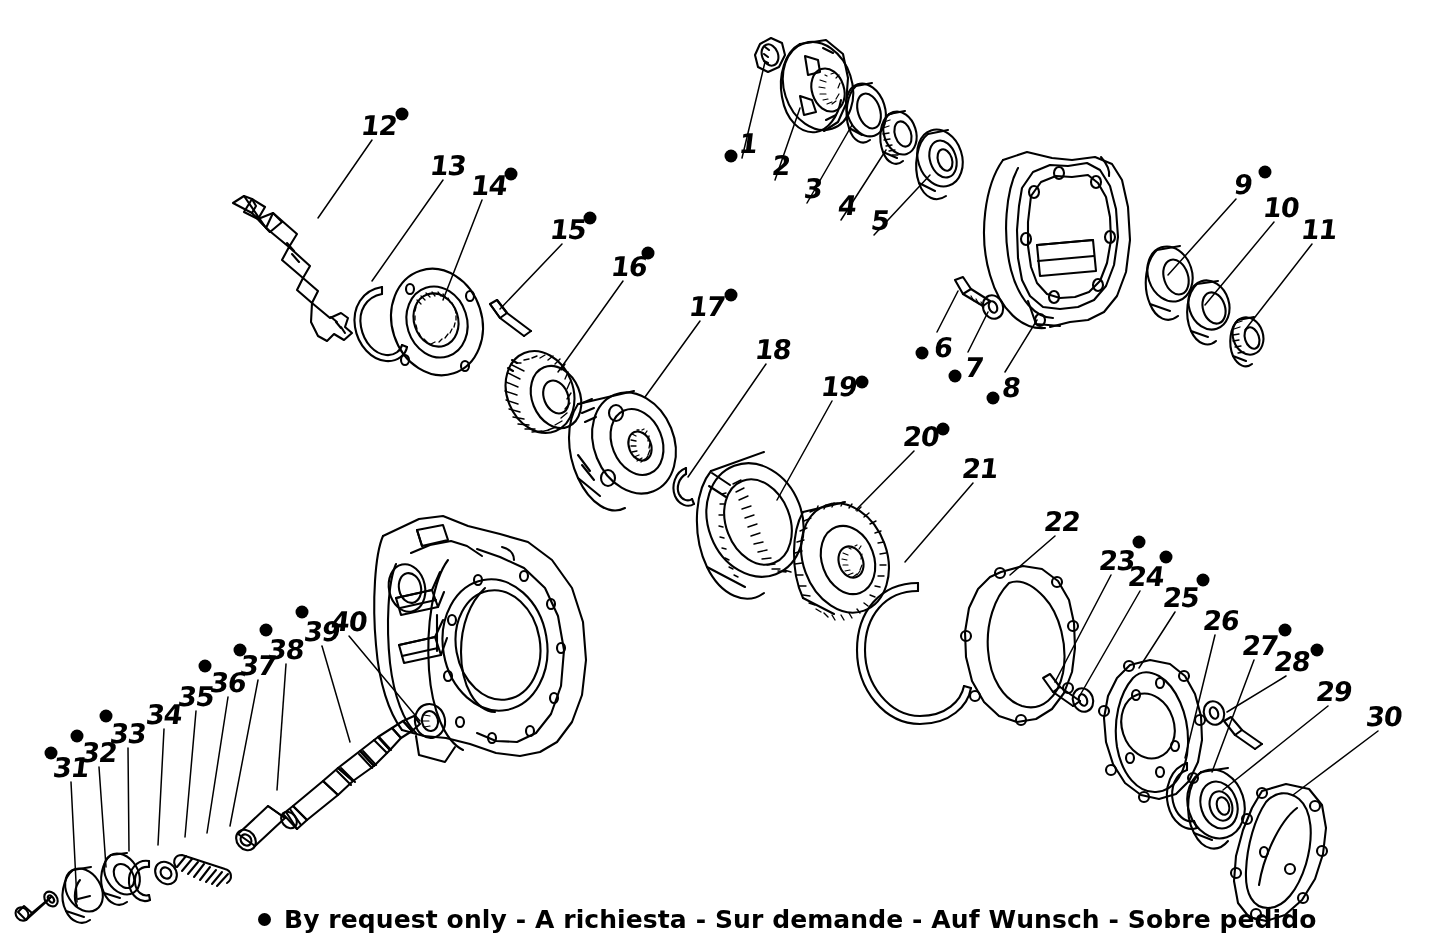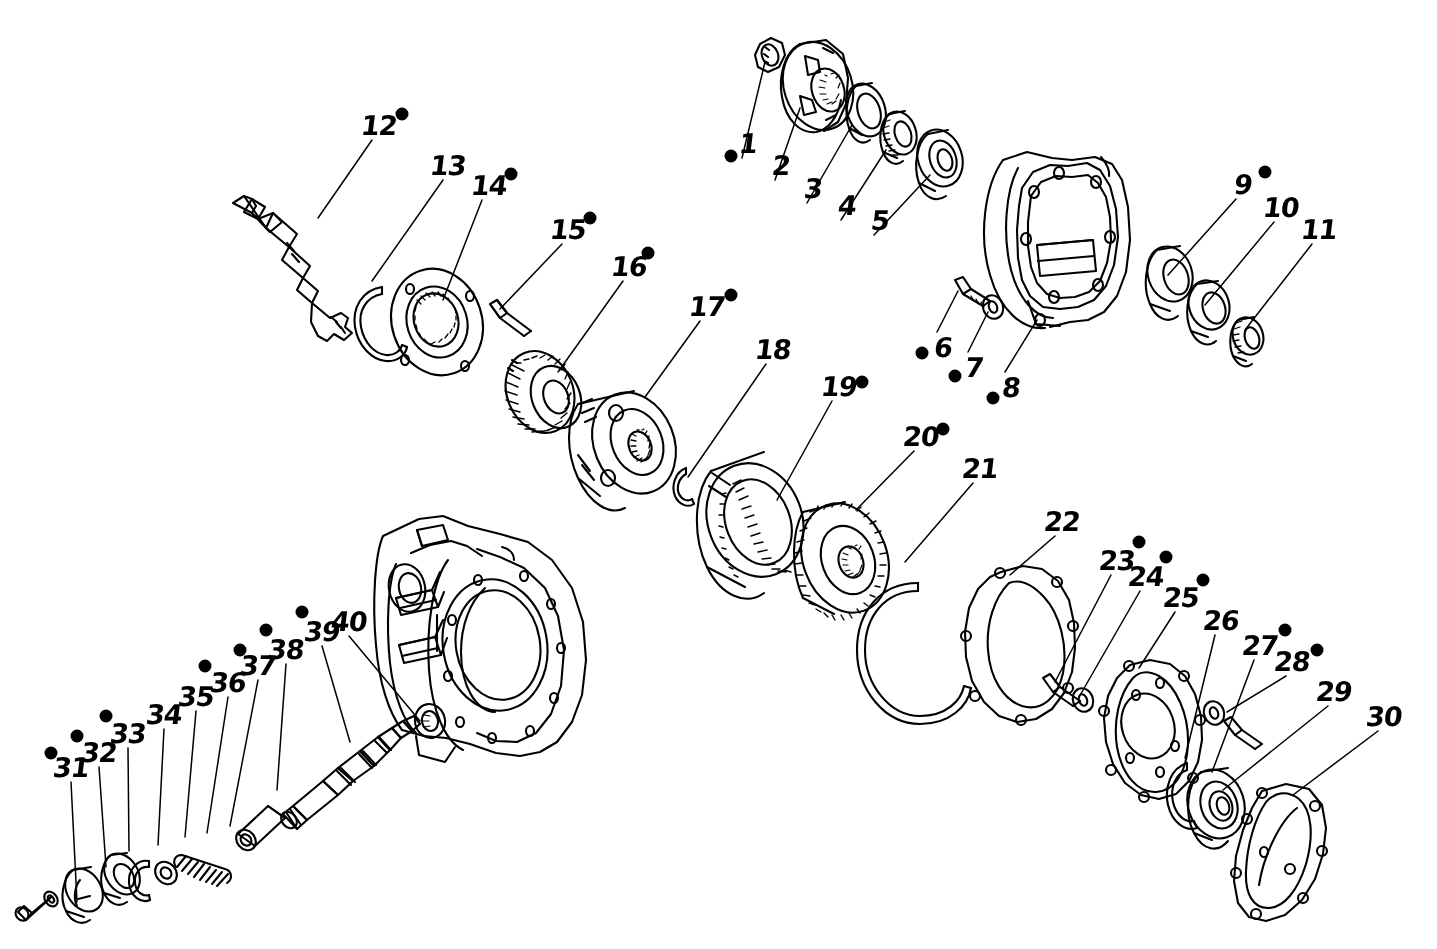--- a/index.html
+++ b/index.html
@@ -630,14 +630,18 @@
       <div class="num" style="left: 228px; top: 682px;">36</div>
       <div class="bul" style="left: 240px; top: 650px;"></div>
       <div class="num" style="left: 258px; top: 665px;">37</div>
       <div class="bul" style="left: 266px; top: 630px;"></div>
       <div class="num" style="left: 286px; top: 649px;">38</div>
       <div class="num" style="left: 322px; top: 631px;">39</div>
       <div class="bul" style="left: 302px; top: 612px;"></div>
       <div class="num" style="left: 349px; top: 621px;">40</div>
     </div>
 
+  <div id="caption">
+    <span class="cbul"></span>
+    <span>By request only - A richiesta - Sur demande - Auf Wunsch - Sobre pedido</span>
+  </div>
 
 </div>
 
 </body></html>

